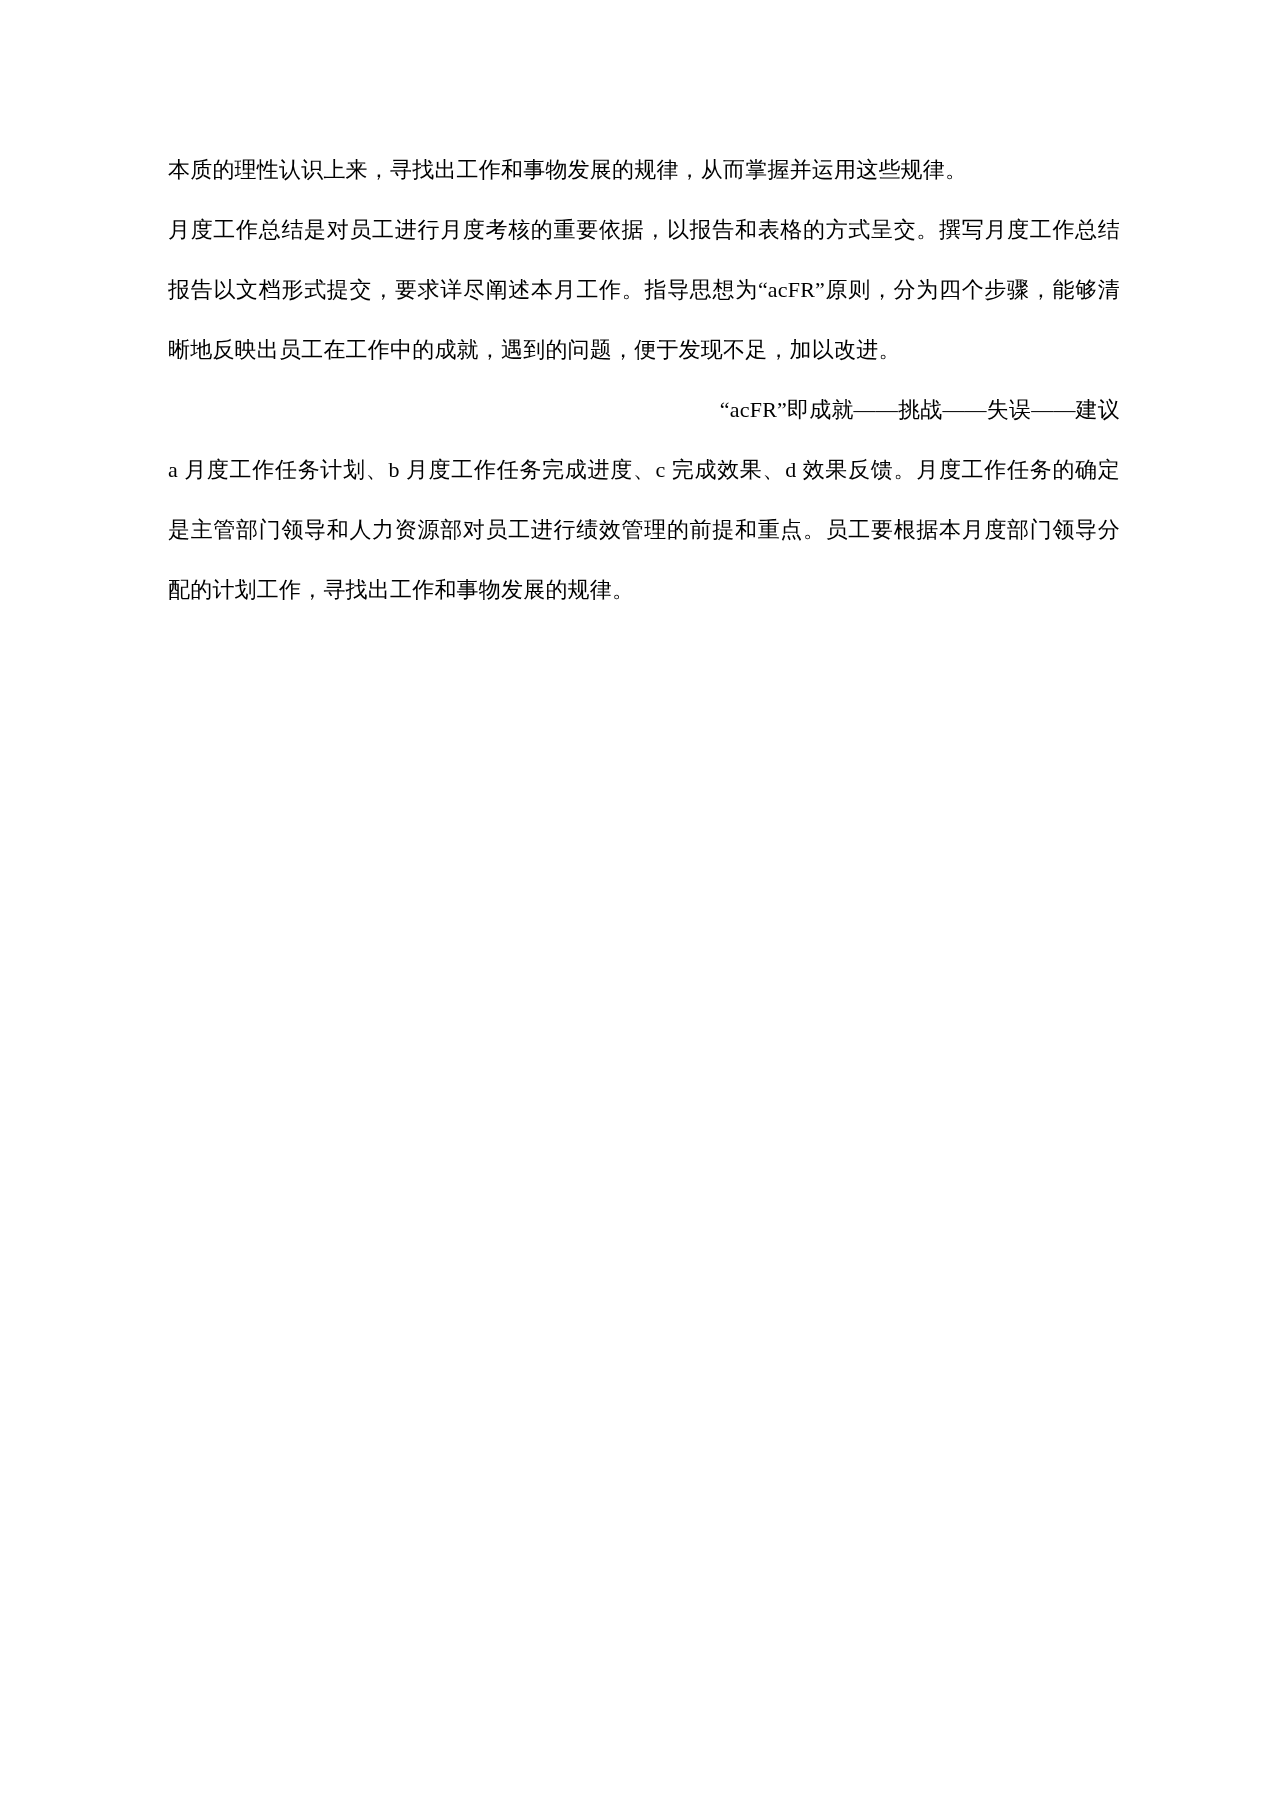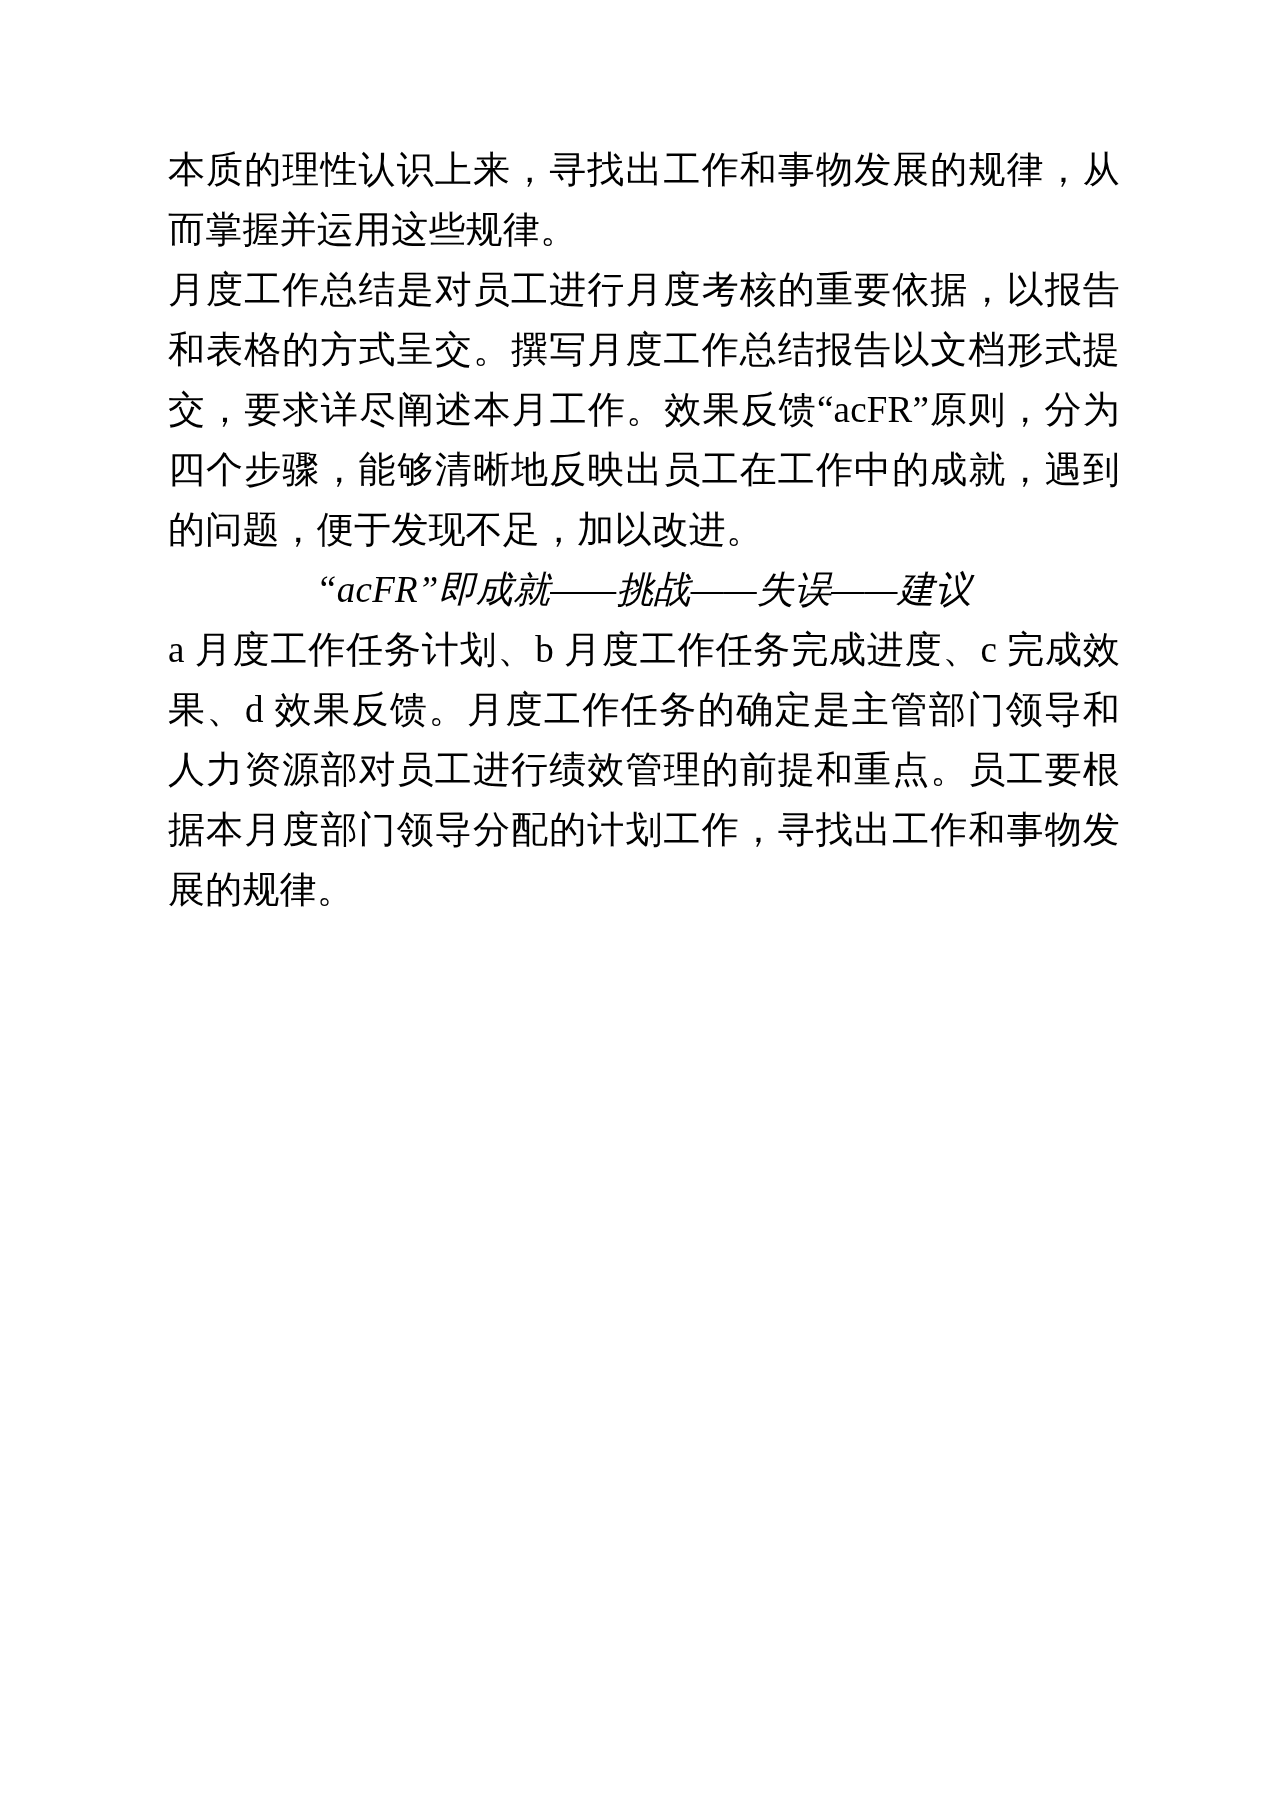--- a/index.html
+++ b/index.html
@@ -17,36 +17,35 @@
     box-sizing: border-box;
     width: 1280px;
     height: 1810px;
     padding: 140px 150px 0 168px;
     background: #ffffff;
   }
   .doc-body {
     width: 952px;
   }
   .para {
-    font-size: 37px;
+    font-size: 22px;
     line-height: 60px;
     text-align: justify;
     text-justify: inter-ideograph;
     margin: 0;
     letter-spacing: 0.2px;
     word-break: break-word;
   }
   .para.last-line-left {
-    text-align: center;
-    font-style: italic;
+    text-align: right;
   }
 </style>
 </head>
 <body>
 
 <div class="page">
   <div class="doc-body">
     <p class="para">本质的理性认识上来，寻找出工作和事物发展的规律，从而掌握并运用这些规律。</p>
-    <p class="para">月度工作总结是对员工进行月度考核的重要依据，以报告和表格的方式呈交。撰写月度工作总结报告以文档形式提交，要求详尽阐述本月工作。效果反馈“acFR”原则，分为四个步骤，能够清晰地反映出员工在工作中的成就，遇到的问题，便于发现不足，加以改进。</p>
+    <p class="para">月度工作总结是对员工进行月度考核的重要依据，以报告和表格的方式呈交。撰写月度工作总结报告以文档形式提交，要求详尽阐述本月工作。指导思想为“acFR”原则，分为四个步骤，能够清晰地反映出员工在工作中的成就，遇到的问题，便于发现不足，加以改进。</p>
     <p class="para last-line-left">“acFR”即成就——挑战——失误——建议</p>
     <p class="para">a 月度工作任务计划、b 月度工作任务完成进度、c 完成效果、d 效果反馈。月度工作任务的确定是主管部门领导和人力资源部对员工进行绩效管理的前提和重点。员工要根据本月度部门领导分配的计划工作，寻找出工作和事物发展的规律。</p>
   </div>
 </div>
 
 </body></html>

